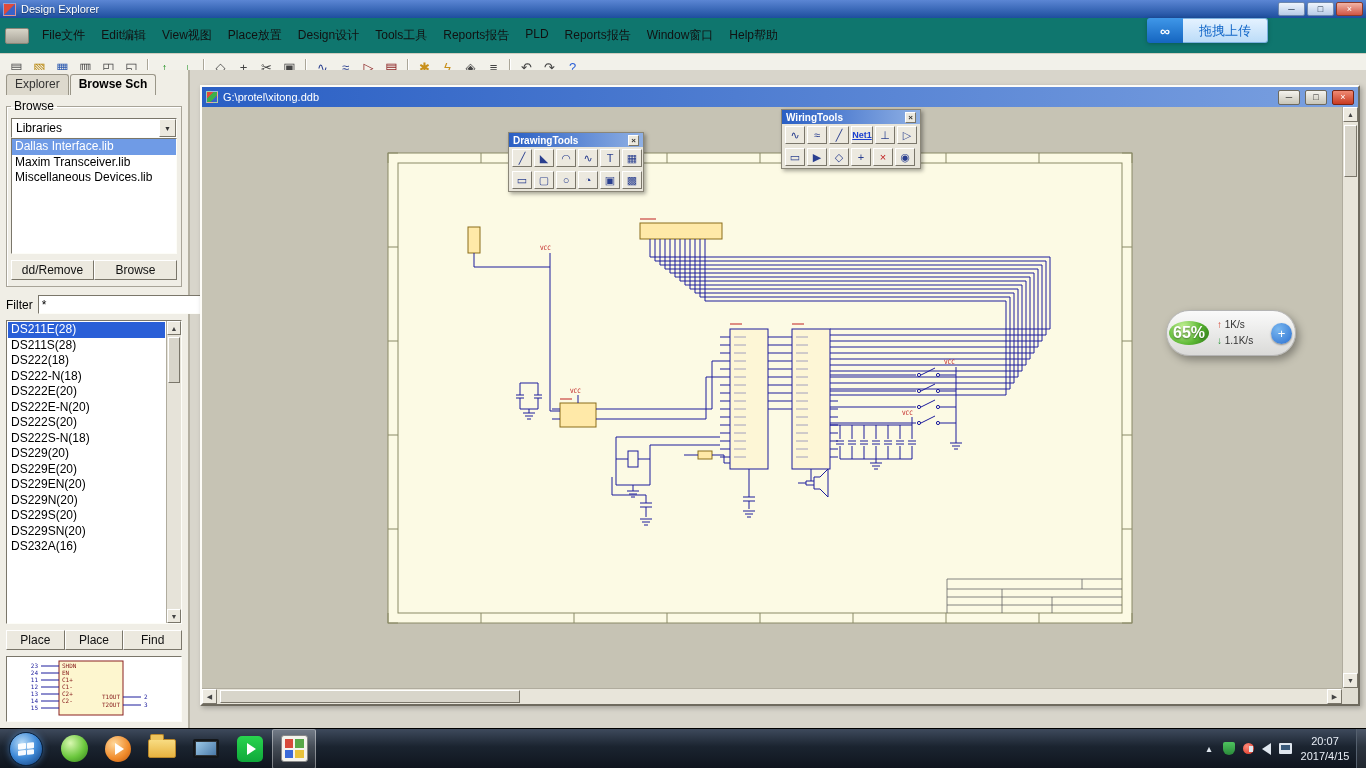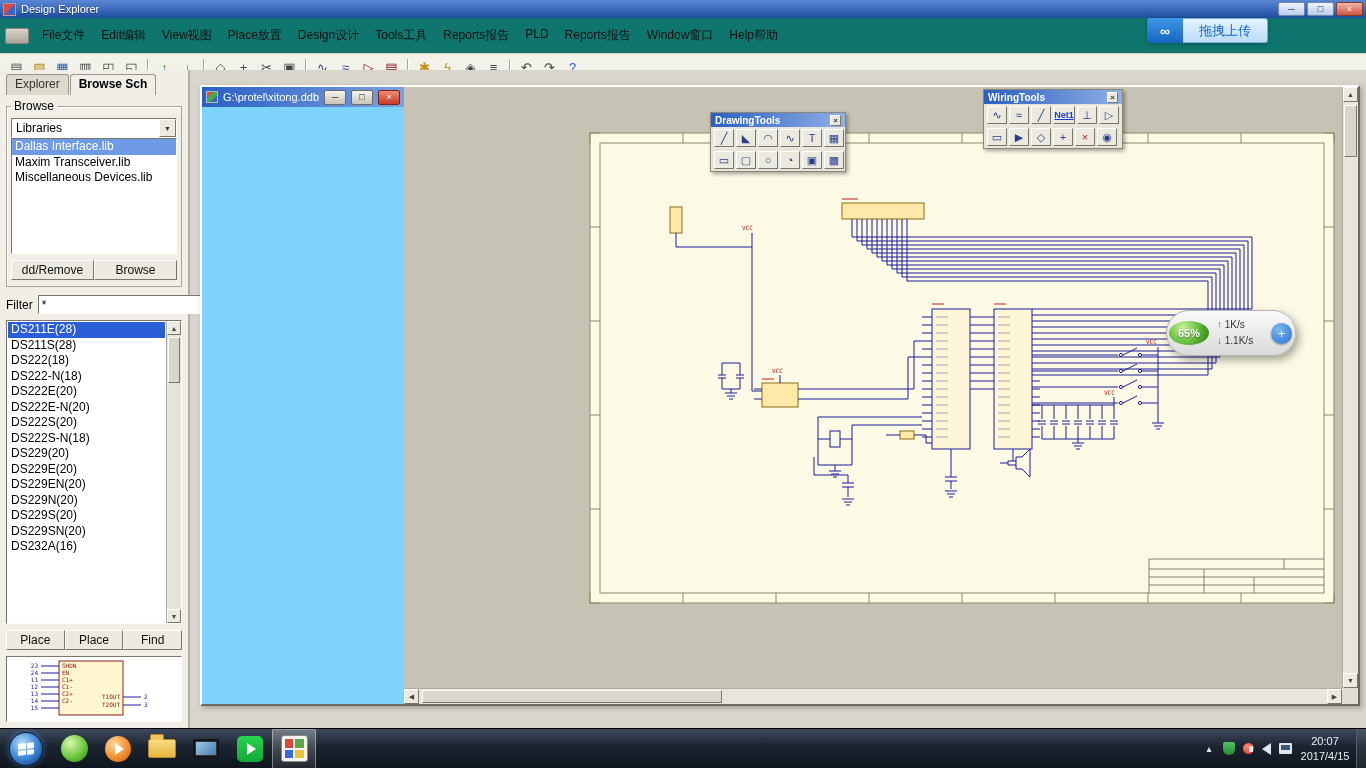--- a/index.html
+++ b/index.html
@@ -53,21 +53,21 @@
 .filter-input{flex:1;height:19px;font-size:12px;padding:0 3px;background:#fff;border:1px solid;border-color:#7a766a #fdfdf8 #fdfdf8 #7a766a;font-family:"Liberation Sans",sans-serif}
 .complist{flex:1;margin-top:6px;position:relative;background:#fff}
 .comprows{position:absolute;left:1px;top:1px;bottom:1px;right:16px;overflow:hidden}
 .mini-scroll{position:absolute;right:0;top:0;bottom:0;width:15px;background:#e6e3d9;border-left:1px solid #b0ac9e}
 .ms-btn{height:14px;display:flex;align-items:center;justify-content:center;font-size:7px;color:#444;background:#ece9df;border:1px solid;border-color:#fff #7a766a #7a766a #fff}
 .ms-btn.bottom{position:absolute;bottom:0;left:0;right:0}
 .ms-thumb{position:absolute;left:1px;right:1px;top:16px;height:46px;background:#d8d5ca;border:1px solid;border-color:#fff #7a766a #7a766a #fff}
 .preview{height:66px;margin-top:6px;background:#fff}
 
 
-.docwin{position:absolute;left:200px;top:15px;right:6px;bottom:22px;background:#7dd3fc;border:2px solid;border-color:#fdfcf8 #6e6a5e #6e6a5e #fdfcf8;box-shadow:2px 2px 5px rgba(0,0,0,.25);display:flex;}
+.docwin{position:absolute;left:200px;top:15px;right:6px;bottom:22px;background:#1d4ed8;border:2px solid;border-color:#fdfcf8 #6e6a5e #6e6a5e #fdfcf8;box-shadow:2px 2px 5px rgba(0,0,0,.25);display:flex;flex-direction:column}
 .dtitle{height:20px;background:linear-gradient(90deg,#2a5fc4,#7aa0e0);display:flex;align-items:center;color:#fff;font-size:11px;padding:0 4px;gap:5px}
 .d-ico{width:12px;height:12px;background:linear-gradient(135deg,#e04a3a 33%,#3fae4a 33% 66%,#3a62c8 66%);border:1px solid rgba(255,255,255,.5)}
 .d-name{flex:1}
 .dwbtn{width:22px;height:15px;display:flex;align-items:center;justify-content:center;font-size:9px;color:#222;background:linear-gradient(#f4f3ee,#c8c5b8);border:1px solid #6e6a5e;border-radius:2px}
 .dwbtn.close{background:linear-gradient(#f08a74,#c83a22);color:#fff;border-color:#7a2414}
 .dtabs{height:21px;background:#eceade;display:flex;align-items:flex-end;border-bottom:1px solid #b4b0a2;padding-left:3px}
 .dtab{height:19px;display:flex;align-items:center;gap:4px;padding:0 9px;font-size:12px;border-right:1px solid #aaa698;color:#222;background:#e2dfd2}
 .dtab.active{background:#f8f7f0;border:1px solid #9a9688;border-bottom:none;height:21px}
 .dtab-ico{width:11px;height:11px;background:linear-gradient(135deg,#d84a3a 50%,#3a6ad8 50%);border:1px solid #777}
 .canvas{flex:1;position:relative;background:#c6c3b4;overflow:hidden}
@@ -84,21 +84,21 @@
 
 .palette{position:absolute;width:140px;background:#e8e5da;border:1px solid #8a8678;box-shadow:2px 2px 4px rgba(0,0,0,.35)}
 .pal-title{height:14px;background:linear-gradient(90deg,#2a5fc4,#8fb0e4);color:#fff;font-size:10px;font-weight:bold;display:flex;align-items:center;padding:0 4px}
 .pal-x{margin-left:auto;width:11px;height:11px;background:#ece9df;border:1px solid;border-color:#fff #7a766a #7a766a #fff;font-size:8px;line-height:9px;text-align:center;color:#333}
 .pal-row{display:flex;padding:2px 3px;gap:2px}
 .pal-btn{min-width:20px;height:18px;background:#ece9df;border:1px solid;border-color:#fff #7a766a #7a766a #fff;display:flex;align-items:center;justify-content:center;font-size:11px;color:#2a3f8f;padding:0 2px}
 .pal-btn.netlbl{font-size:9px;color:#1a3fd0;text-decoration:underline;font-weight:bold}
 
 
 .speed{position:absolute;top:310px;right:70px;width:130px;height:46px;background:linear-gradient(#fafafa,#dadad8);border:1px solid #b4b4b4;border-radius:23px;box-shadow:3px 4px 8px rgba(0,0,0,.35);display:flex;align-items:center;z-index:20}
-.ball{width:40px;height:24px;margin-left:2px;border-radius:50%;background:radial-gradient(circle at 35% 28%,#c8f49a,#5cb834 55%,#2e7c16 95%);color:#fff;font-size:11px;font-weight:bold;display:flex;align-items:center;justify-content:center;text-shadow:0 1px 2px rgba(0,0,0,.45)}
+.ball{width:40px;height:24px;margin-left:2px;border-radius:50%;background:radial-gradient(circle at 35% 28%,#c8f49a,#5cb834 55%,#2e7c16 95%);color:#fff;font-size:16px;font-weight:bold;display:flex;align-items:center;justify-content:center;text-shadow:0 1px 2px rgba(0,0,0,.45)}
 .spd-col{margin-left:8px;font-size:10px;color:#333;line-height:1.6;white-space:nowrap}
 .up-a{color:#d03a2a;font-weight:bold}
 .dn-a{color:#2a9a3a;font-weight:bold}
 .spd-plus{position:absolute;right:3px;top:12px;width:21px;height:21px;border-radius:50%;background:radial-gradient(circle at 35% 30%,#7ab8f0,#2a6fd0);color:#fff;font-size:13px;display:flex;align-items:center;justify-content:center;box-shadow:0 1px 2px rgba(0,0,0,.4)}
 
 
 .taskbar{position:absolute;left:0;right:0;bottom:0;height:40px;background:linear-gradient(#3e4a5c,#1b2430 45%,#0f151e);border-top:1px solid #000;display:flex;align-items:center;color:#e8eef6}
 .start{width:52px;height:40px;display:flex;align-items:center;justify-content:center}
 .orb{width:34px;height:34px;border-radius:50%;background:radial-gradient(circle at 38% 32%,#b8dcf8,#3f8ad8 50%,#123e7c 95%);border:1px solid #0a2442;display:flex;align-items:center;justify-content:center;box-shadow:0 0 6px rgba(90,160,240,.5)}
 .flag{width:16px;height:12px;display:grid;grid-template-columns:1fr 1fr;grid-template-rows:1fr 1fr;gap:1px;transform:skewY(-6deg)}

